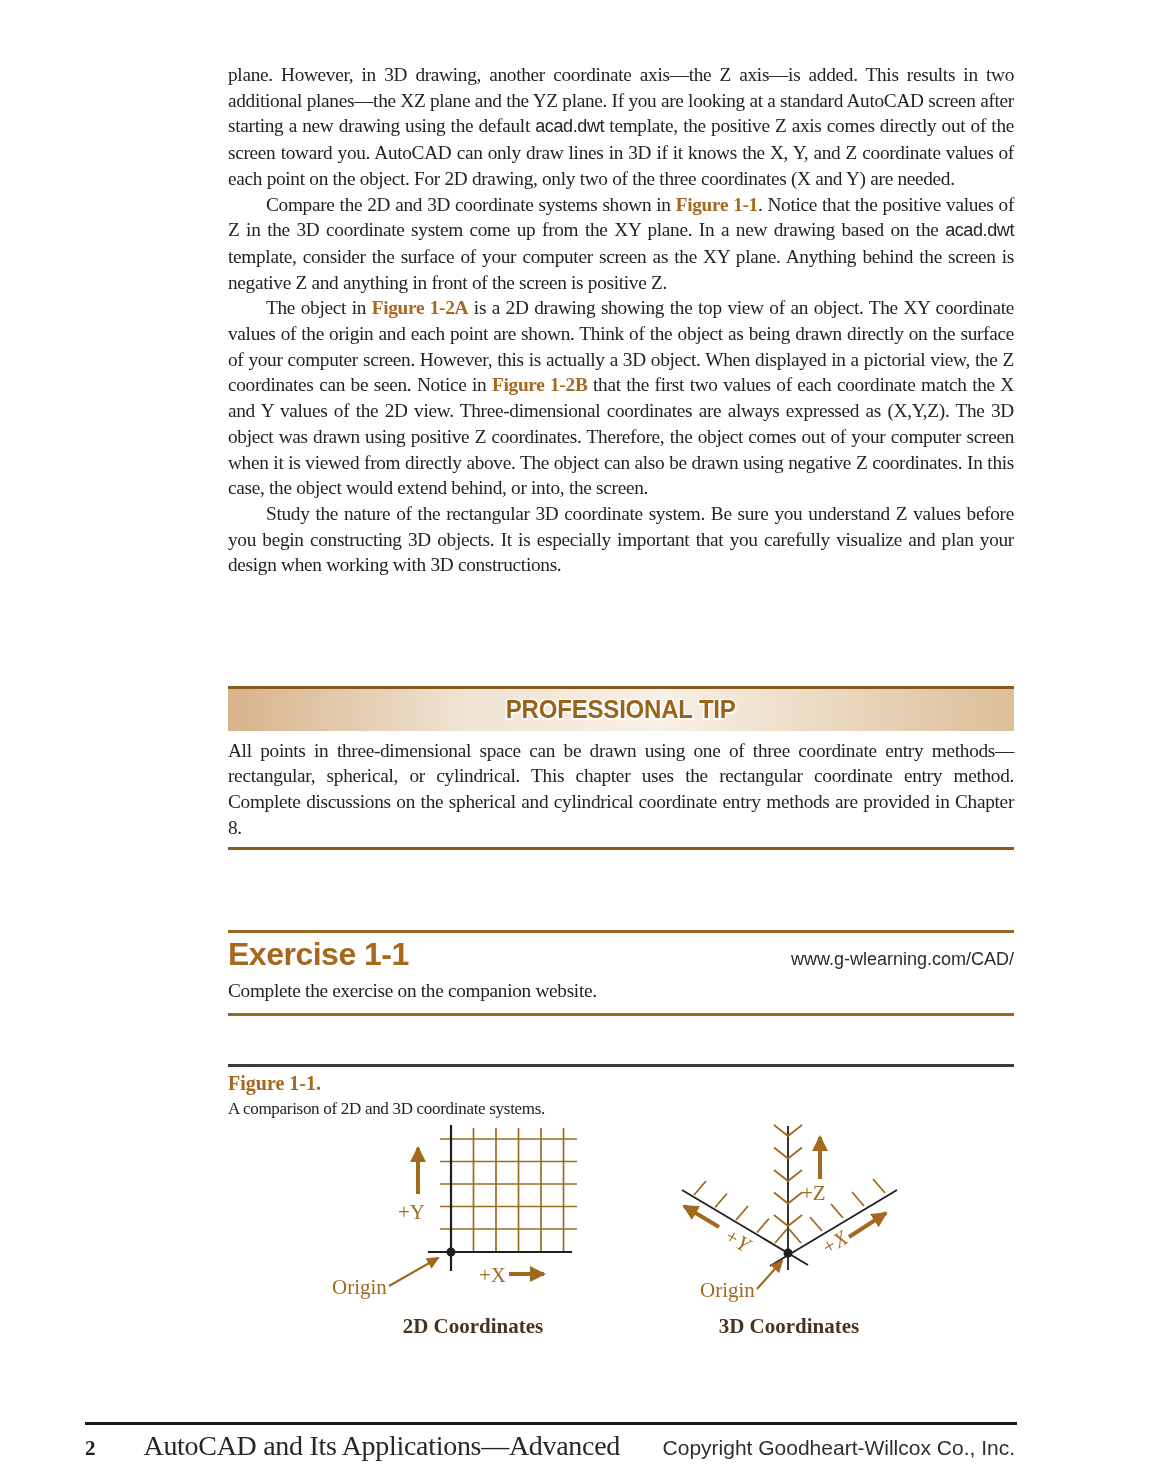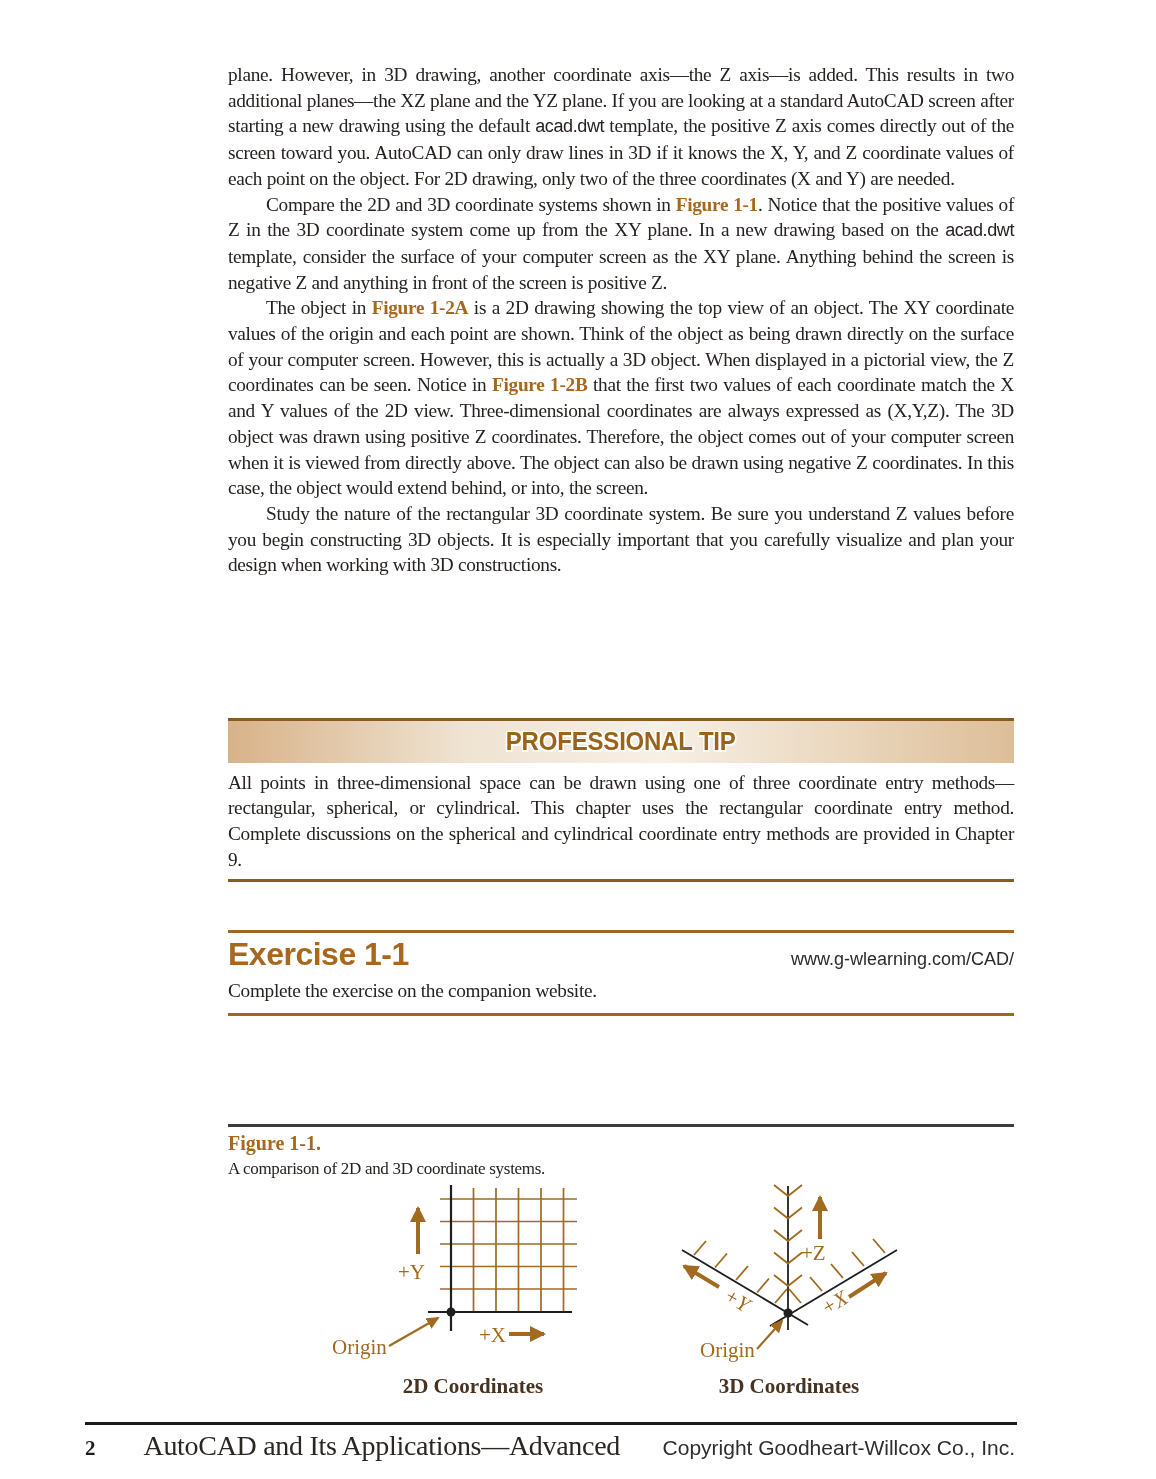--- a/index.html
+++ b/index.html
@@ -10,21 +10,21 @@
   
   .body-copy{position:absolute;left:228px;top:62px;width:786px;}
   .body-copy p{
     margin:0;font-size:19.3px;line-height:25.7px;letter-spacing:-0.3px;
     text-align:justify;
   }
   .body-copy p.indent{text-indent:38px;}
   .seg-ref{font-weight:bold;color:#A7671C;}
   .seg-file{font-family:"Liberation Sans",sans-serif;font-size:18px;letter-spacing:-0.4px;}
   
-  .tip{position:absolute;left:228px;top:686px;width:786px;margin-top:32px;}
+  .tip{position:absolute;left:228px;top:686px;width:786px;}
   .tip-rule{height:2.5px;background:#8A5A20;}
   .tip-band{
     height:42px;display:flex;align-items:center;justify-content:center;
     background:linear-gradient(to right,#D8B289 0%,#EFE3D2 30%,#F7F0E6 55%,#E9D5BB 80%,#DDBE99 100%);
   }
   .tip-heading{
     font-family:"Liberation Sans",sans-serif;font-weight:bold;font-size:25px;
     letter-spacing:-0.2px;color:#9A631C;transform:scaleX(0.96);
     text-shadow:-1.5px -1.5px 0 #fff,1.5px -1.5px 0 #fff,-1.5px 1.5px 0 #fff,1.5px 1.5px 0 #fff,0 0 2px #fff;
   }
@@ -36,21 +36,21 @@
   .exercise{position:absolute;left:228px;top:930px;width:786px;}
   .ex-rule{height:3px;background:#9C6722;}
   .ex-head-row{display:flex;align-items:baseline;justify-content:space-between;margin-top:3px;}
   .ex-heading{
     font-family:"Liberation Sans",sans-serif;font-weight:bold;font-size:32px;
     color:#A7671C;letter-spacing:-0.5px;
   }
   .ex-url{font-family:"Liberation Sans",sans-serif;font-size:18px;color:#2b2b2b;}
   .ex-body{margin:5px 0 9px 0;font-size:19.3px;line-height:25.7px;letter-spacing:-0.3px;}
   
-  .figure{position:absolute;left:228px;top:1124px;width:786px;height:286px;}
+  .figure{position:absolute;left:228px;top:1064px;width:786px;height:286px;}
   .fig-sep{height:3px;background:#3B3B3B;}
   .fig-label{margin-top:4px;font-weight:bold;font-size:20px;line-height:25px;color:#A7671C;}
   .fig-caption{font-size:17px;line-height:25px;letter-spacing:-0.3px;color:#272220;}
   .fig-svg{position:absolute;left:0;top:56px;}
   .fig-svg text{font-family:"Liberation Serif",serif;font-size:21px;fill:#A26A1F;}
   .fig-svg text.figcap{font-weight:bold;fill:#473321;text-anchor:middle;}
   .fig-svg text.axlbl-skew{font-style:italic;}
   
   .footer{position:absolute;left:85px;top:1422px;width:932px;}
   .footer-rule{height:2.5px;background:#1b1b1b;}
@@ -69,21 +69,21 @@
     <p class="indent"><span>Compare the 2D and 3D coordinate systems shown in </span><span class="seg-ref">Figure 1-1</span><span>. Notice that the positive values of Z in the 3D coordinate system come up from the XY plane. In a new drawing based on the </span><span class="seg-file">acad.dwt</span><span> template, consider the surface of your computer screen as the XY plane. Anything behind the screen is negative Z and anything in front of the screen is positive Z.</span></p>
     <p class="indent"><span>The object in </span><span class="seg-ref">Figure 1-2A</span><span> is a 2D drawing showing the top view of an object. The XY coordinate values of the origin and each point are shown. Think of the object as being drawn directly on the surface of your computer screen. However, this is actually a 3D object. When displayed in a pictorial view, the Z coordinates can be seen. Notice in </span><span class="seg-ref">Figure 1-2B</span><span> that the first two values of each coordinate match the X and Y values of the 2D view. Three-dimensional coordinates are always expressed as (X,Y,Z). The 3D object was drawn using positive Z coordinates. Therefore, the object comes out of your computer screen when it is viewed from directly above. The object can also be drawn using negative Z coordinates. In this case, the object would extend behind, or into, the screen.</span></p>
     <p class="indent"><span>Study the nature of the rectangular 3D coordinate system. Be sure you understand Z values before you begin constructing 3D objects. It is especially important that you carefully visualize and plan your design when working with 3D constructions.</span></p>
   </main>
 
   <section class="tip">
     <div class="tip-rule"></div>
     <div class="tip-band">
       <span class="tip-heading">PROFESSIONAL TIP</span>
     </div>
-    <p class="tip-body">All points in three-dimensional space can be drawn using one of three coordinate entry methods—rectangular, spherical, or cylindrical. This chapter uses the rectangular coordinate entry method. Complete discussions on the spherical and cylindrical coordinate entry methods are provided in Chapter 9.</p>
+    <p class="tip-body">All points in three-dimensional space can be drawn using one of three coordinate entry methods—rectangular, spherical, or cylindrical. This chapter uses the rectangular coordinate entry method. Complete discussions on the spherical and cylindrical coordinate entry methods are provided in Chapter 8.</p>
     <div class="tip-rule"></div>
   </section>
 
   <section class="exercise">
     <div class="ex-rule"></div>
     <div class="ex-head-row">
       <span class="ex-heading">Exercise 1-1</span>
       <span class="ex-url">www.g-wlearning.com/CAD/</span>
     </div>
     <p class="ex-body">Complete the exercise on the companion website.</p>

